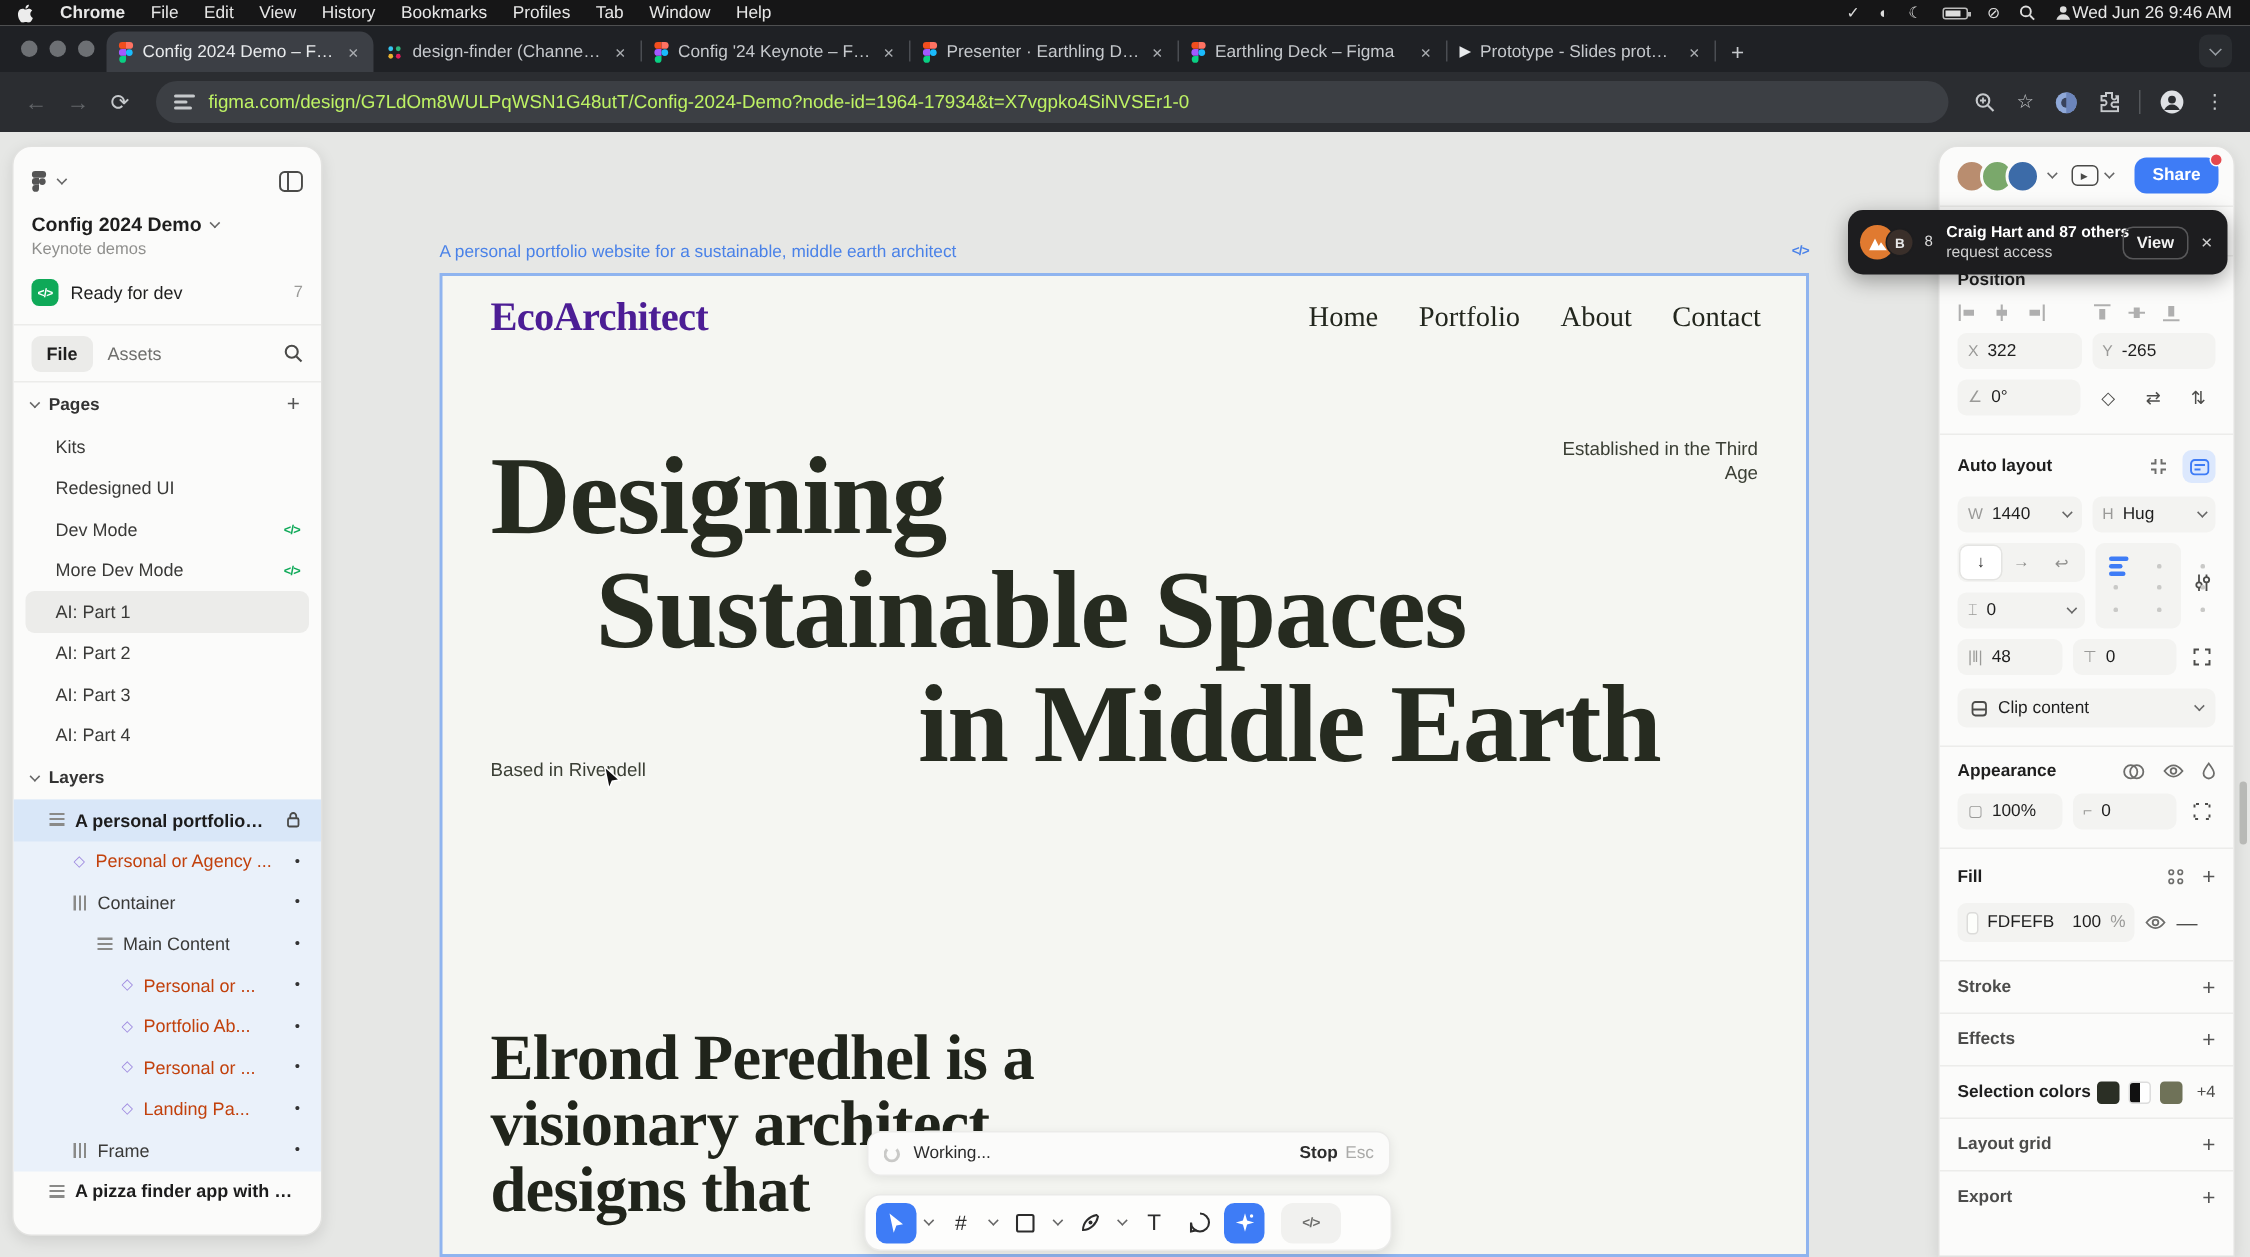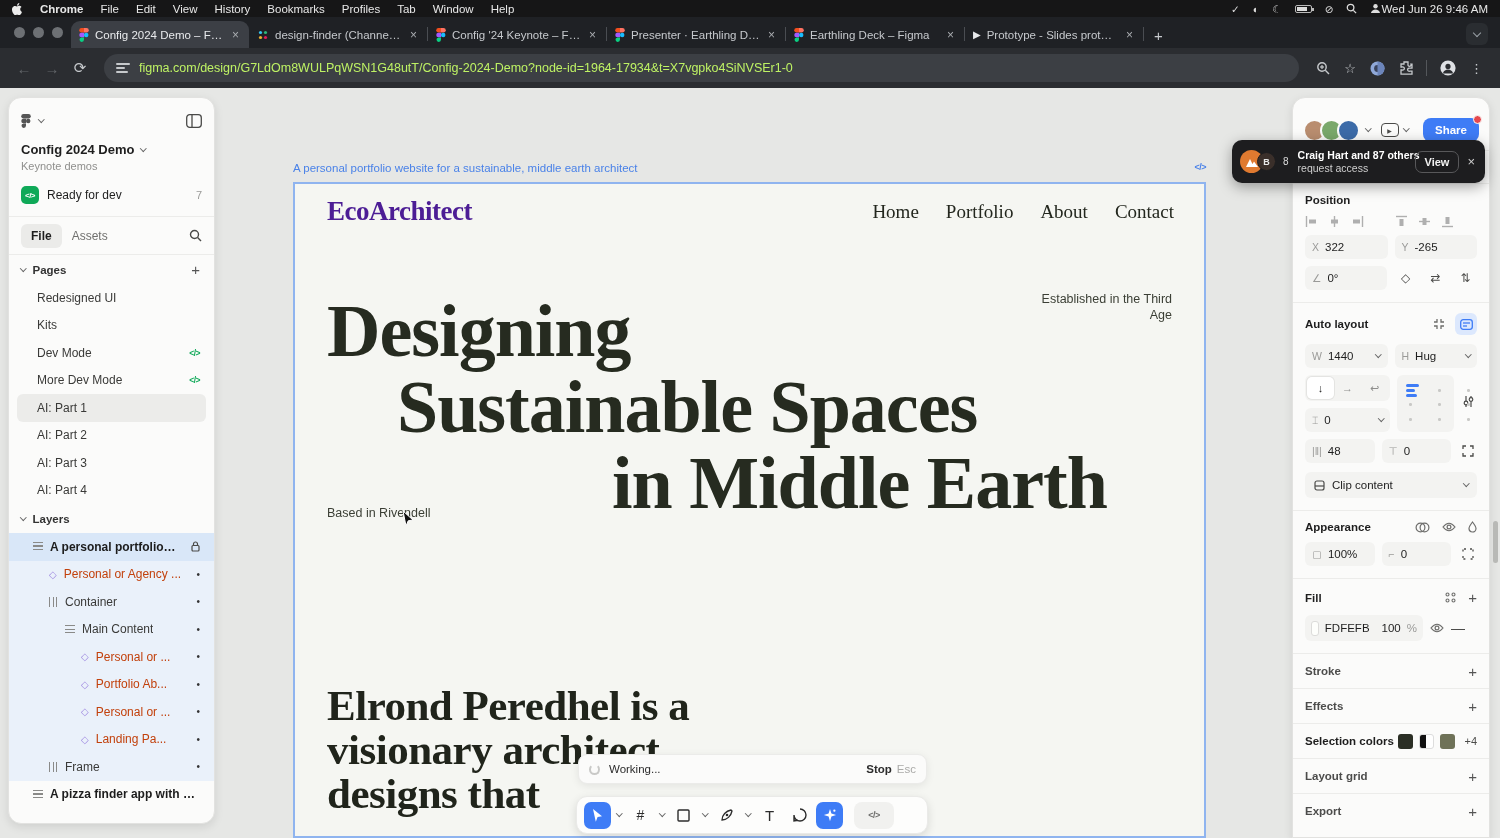--- a/index.html
+++ b/index.html
@@ -93,21 +93,21 @@
   .lyr-selblock { background:#eaf1fa; }
   .lyrow.rowsel { background:#d9e7f8; }
   .comp { color:#c2410c; }
   .dia { color:#9f8ae0; font-size:10px; }
   .i-lines { width:10px; height:9px; background:repeating-linear-gradient(#8a8a88 0 1.4px, transparent 1.4px 3.5px); flex:none; }
   .i-bars { width:9px; height:10px; background:repeating-linear-gradient(90deg,#8a8a88 0 1.4px, transparent 1.4px 3.5px); flex:none; }
   .ind1{ padding-left:40px; } .ind2{ padding-left:56px; } .ind3{ padding-left:72px; }
 
   
   .right-pn { left:1292px; top:9px; width:198px; height:741px; border-radius:13px 13px 0 0; overflow:hidden; }
-  .rp-head { display:flex; align-items:center; padding:20px 10px 8px; }
+  .rp-head { display:flex; align-items:center; padding:7px 10px 8px; }
   .avs { display:flex; }
   .av { width:23px; height:23px; border-radius:50%; border:2px solid #fbfbfa; margin-left:-6px; }
   .av:first-child { margin-left:0; }
   .share-btn { margin-left:auto; background:#3e7cf6; color:#fff; font-size:11.5px; font-weight:600; padding:6px 12px; border-radius:8px; position:relative; }
   .reddot { position:absolute; right:-3px; top:-3px; width:9px; height:9px; border-radius:50%; background:#e5484d; border:1.5px solid #fbfbfa; }
   .present { display:flex; align-items:center; gap:5px; margin:0 9px 0 10px; }
   .present .scr { width:18px; height:14px; border:1.4px solid #4a4a48; border-radius:4px; display:flex; align-items:center; justify-content:center; font-size:6px; color:#4a4a48; }
   .rp-framerow { display:flex; align-items:center; padding:9px 12px; border-top:1px solid #ececea; font-size:12px; font-weight:600; color:#1e1e1e; gap:7px; }
   .rp-framerow .spacer { flex:1; }
   .gic { color:#6d6d6b; font-size:11px; display:inline-flex; align-items:center; }
@@ -431,24 +431,24 @@
       </div>
       <div class="sb-div" style="margin-top:0;"></div>
 
       <div class="sec-head">
         <span class="chev dark small"></span>
         <span>Pages</span>
         <span class="spacer"></span>
         <span class="plus">+</span>
       </div>
       <div class="pgrow">
+          <span>Kits</span>
+        </div>
+      <div class="pgrow">
           <span>Redesigned UI</span>
-        </div>
-      <div class="pgrow">
-          <span>Kits</span>
         </div>
       <div class="pgrow">
           <span>Dev Mode</span>
           <span class="spacer"></span>
           <span class="devtag">&lt;/&gt;</span>
         </div>
       <div class="pgrow">
           <span>More Dev Mode</span>
           <span class="spacer"></span>
           <span class="devtag">&lt;/&gt;</span>

